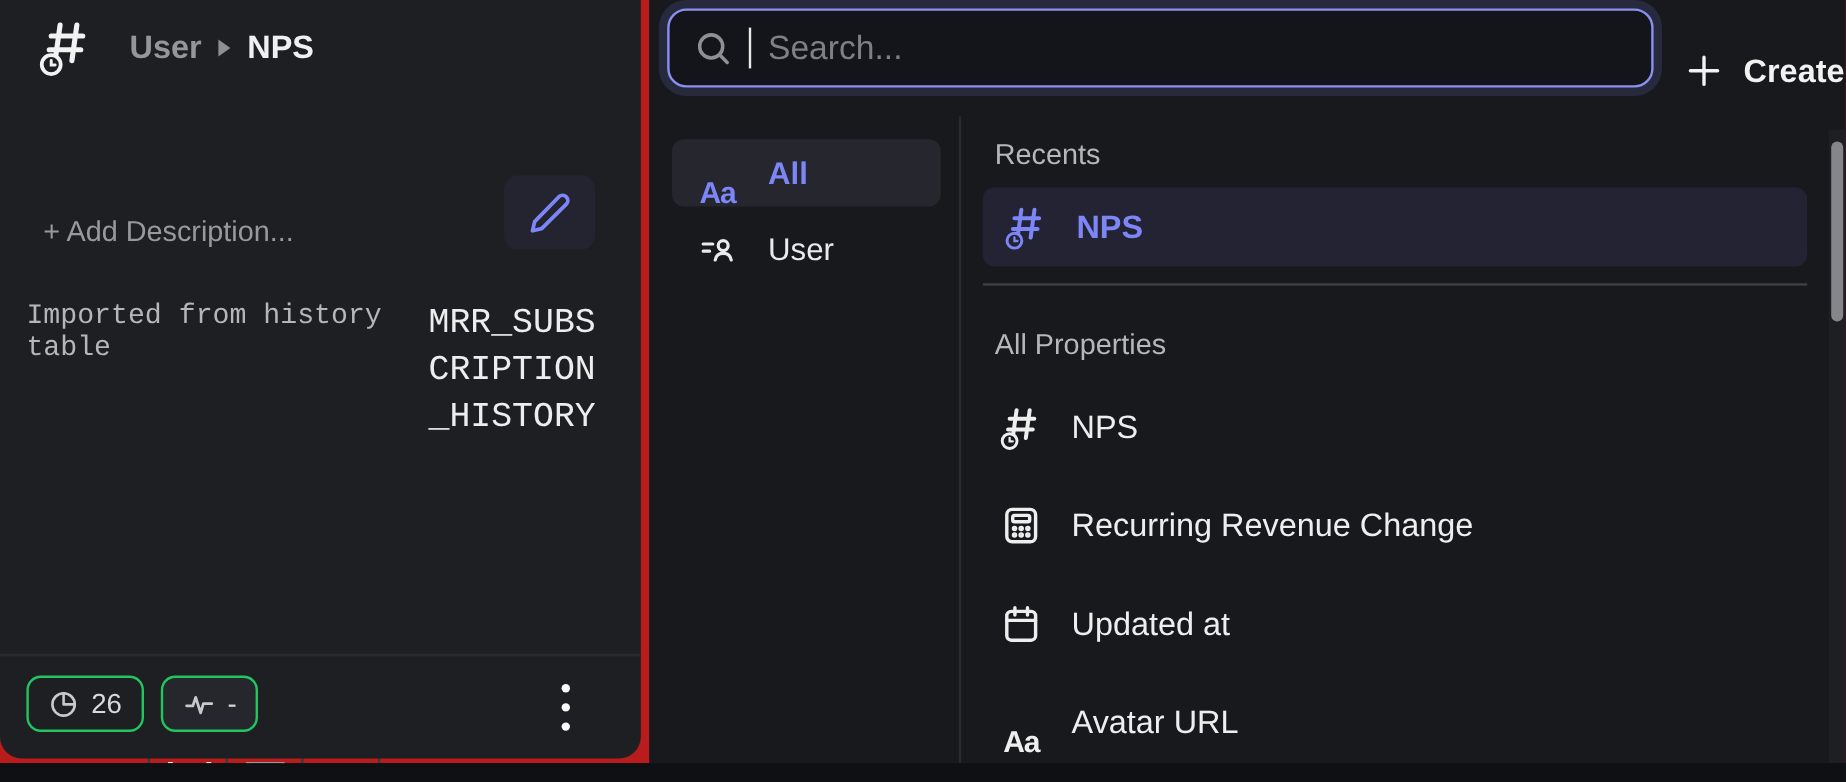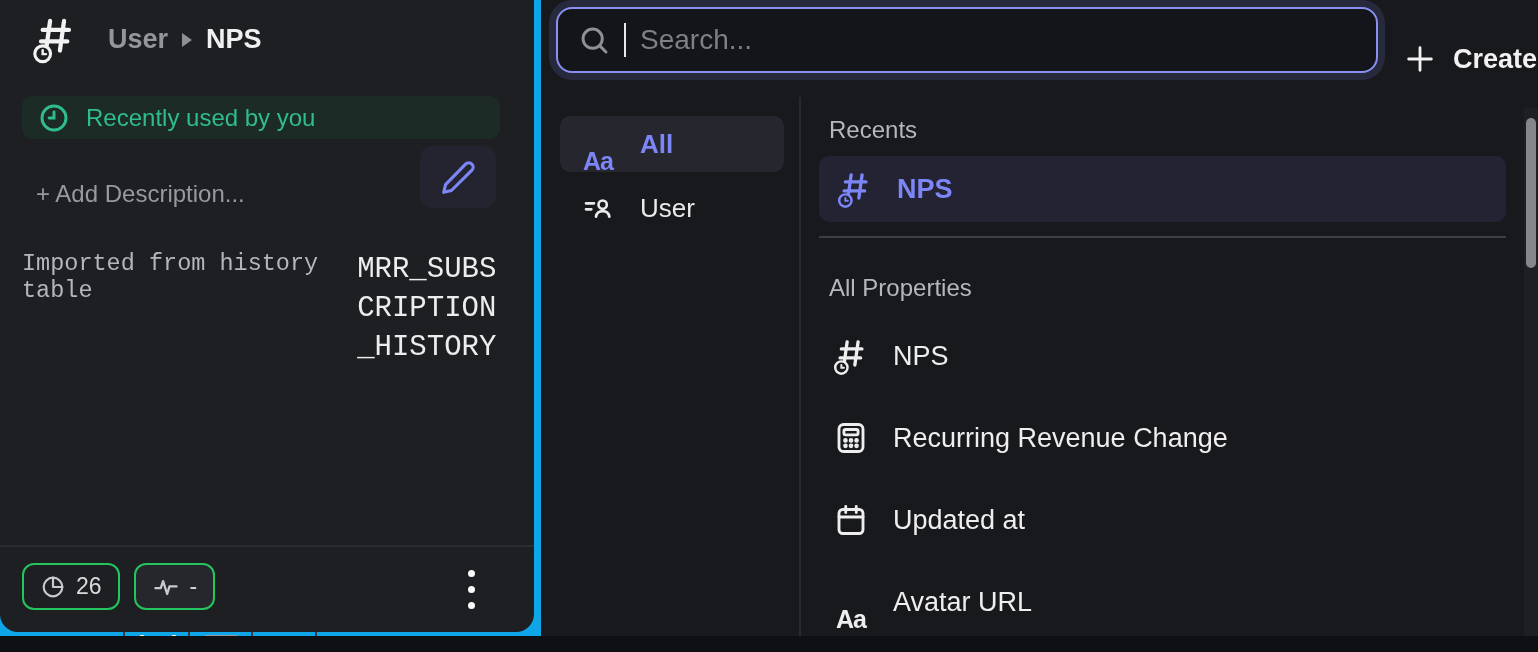--- a/index.html
+++ b/index.html
@@ -1,18 +1,18 @@
 <!DOCTYPE html>
 <html><head>
 <meta charset="utf-8">
 <style>
   * { margin:0; padding:0; box-sizing:border-box; }
   html,body { background:#0f1013; overflow:hidden; }
   body { font-family:"Liberation Sans", sans-serif; -webkit-font-smoothing:antialiased; }
-  .stage { position:relative; width:1538px; height:636px; background:#0ea5e9; overflow:hidden; }
+  .stage { position:relative; width:1538px; height:636px; background:#b91c1c; overflow:hidden; }
 
   
   .left-panel { position:absolute; left:0; top:0; width:534px; height:632px;
     background:#1d1f22; border-radius:0 0 18px 18px; }
   .lp-header { position:absolute; left:32px; top:14px; display:flex; align-items:center; gap:30px; }
   .hash-clock { position:relative; display:inline-block; color:#f2f2f3; }
   .breadcrumb { display:flex; align-items:center; gap:14px; font-size:27px; font-weight:600; }
   .crumb-parent { color:#94969b; }
   .crumb-sep { display:inline-block; width:0; height:0; border-left:10px solid #8d8f94;
     border-top:7px solid transparent; border-bottom:7px solid transparent; margin-top:2px; }
@@ -110,29 +110,20 @@
           <path d="M6.5 21.9 V24.2 H8.5" stroke-width="1.5" fill="none"></path>
         </svg>
       </span>
       <div class="breadcrumb">
         <span class="crumb-parent">User</span>
         <span class="crumb-sep"></span>
         <span class="crumb-current">NPS</span>
       </div>
     </div>
 
-    <div class="badge">
-      <span>
-        <svg width="32" height="32" viewBox="0 0 24 24" fill="none" stroke="#2fbd8d" stroke-width="2.2" stroke-linecap="round">
-          <circle cx="12" cy="12" r="9"></circle>
-          <path d="M12 7.5 V12 H8.3"></path>
-        </svg>
-      </span>
-      <span>Recently used by you</span>
-    </div>
 
     <div class="desc-text">+ Add Description...</div>
     <div class="edit-btn">
       <span>
         <svg width="36" height="36" viewBox="0 0 24 24" fill="none" stroke="#7d86f6" stroke-width="2.1" stroke-linecap="round" stroke-linejoin="round">
           <path d="M17.2 3.3a2.9 2.9 0 0 1 4.1 4.1L7.6 21 2.5 22.2 3.7 17.1Z"></path>
         </svg>
       </span>
     </div>
 

